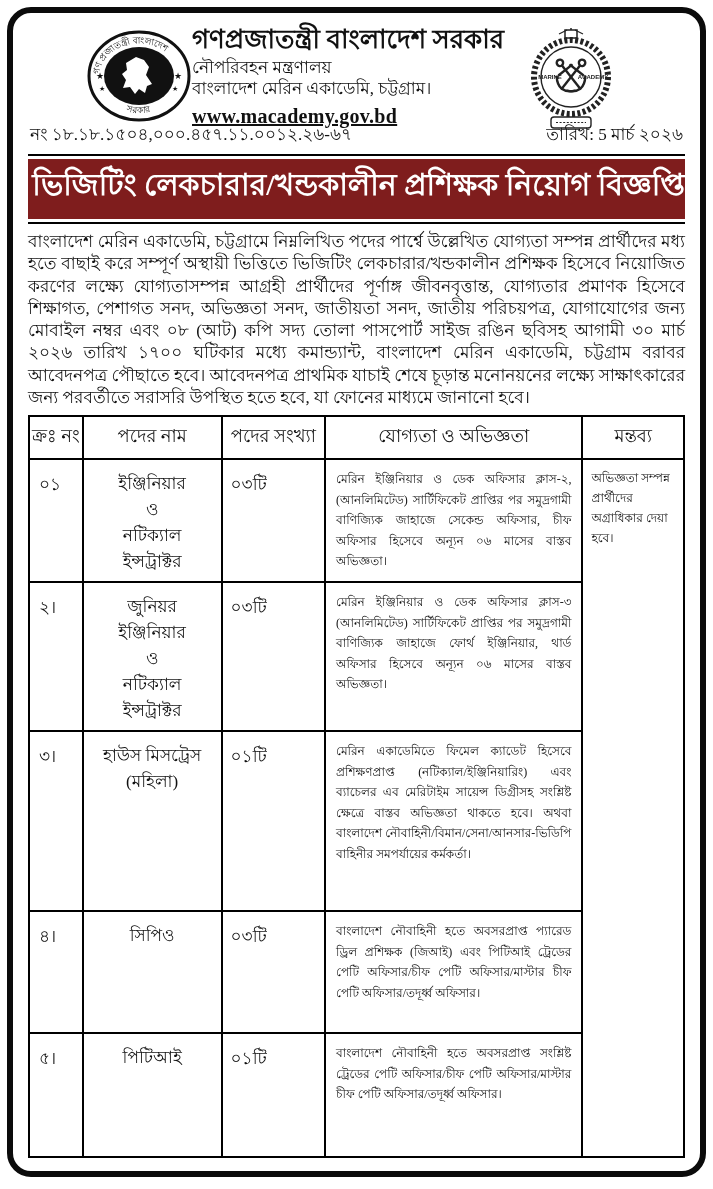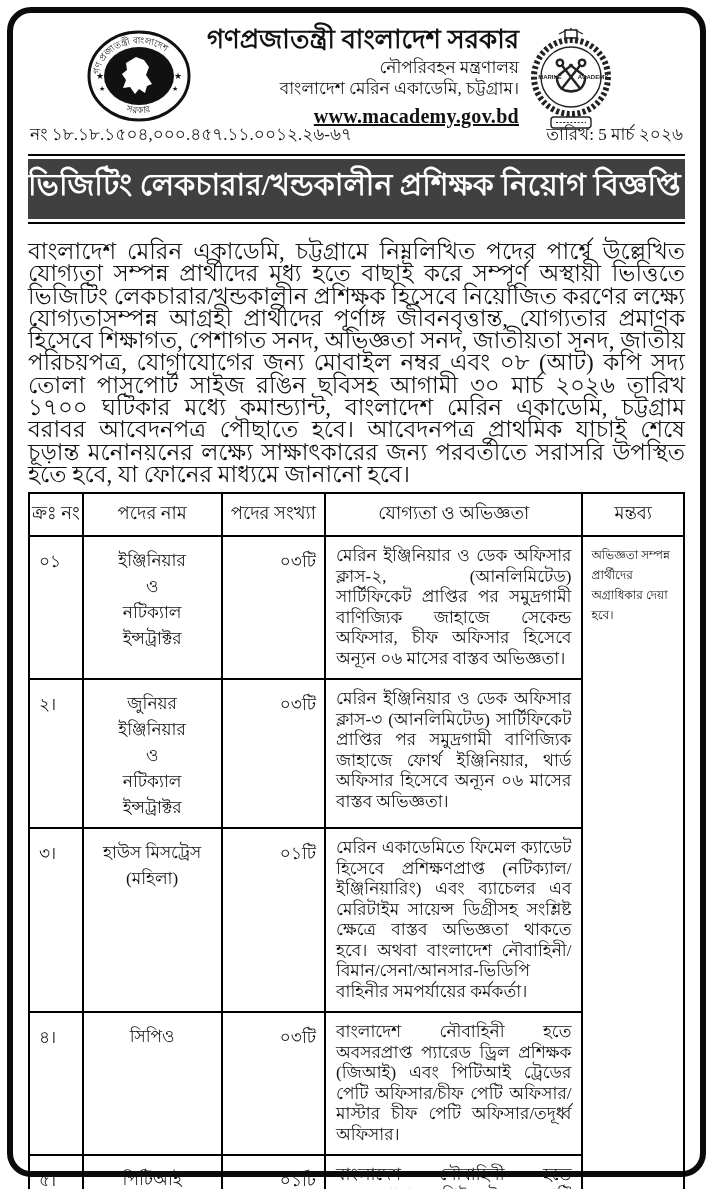--- a/index.html
+++ b/index.html
@@ -19,39 +19,39 @@
     background:#ffffff;
   }
   .content{
     position:absolute;
     left:15px;right:15px;top:10px;bottom:8px;
   }
   
   .hdr{display:flex;align-items:flex-start;justify-content:space-between;height:96px;}
   .seal-wrap{margin-left:58px;margin-top:6px;}
   .emblem-wrap{margin-right:62px;margin-top:4px;}
-  .hdr-center{flex:1;text-align:right;line-height:1.15;margin-top:2px;}
+  .hdr-center{flex:1;text-align:left;line-height:1.15;margin-top:2px;}
   .org1{font-size:26px;font-weight:bold;}
   .org2{font-size:17px;margin-top:3px;}
   .org3{font-size:17px;margin-top:2px;}
   .website{font-size:20px;font-weight:bold;text-decoration:underline;margin-top:6px;letter-spacing:.3px;}
   .refrow{display:flex;justify-content:space-between;font-size:17px;margin-top:2px;padding:0 2px;}
   
   .band-wrap{margin-top:5px;border-top:2px solid #000;border-bottom:2px solid #000;padding:3px 0;}
-  .band{background:#404040;color:#fff;text-align:left;font-size:30px;font-weight:bold;padding:2px 0 7px;}
+  .band{background:#7f1d1d;color:#fff;text-align:right;font-size:30px;font-weight:bold;padding:2px 0 7px;}
   
-  .intro{margin-top:17px;font-size:23px;line-height:22.3px;text-align:justify;}
+  .intro{margin-top:7px;font-size:17px;line-height:22.3px;text-align:justify;}
   
   table{width:100%;border-collapse:collapse;margin-top:6px;table-layout:fixed;}
   th,td{border:2px solid #000;vertical-align:top;padding:6px 8px;font-weight:normal;}
   th{font-size:18px;text-align:center;padding:5px 2px;}
   td.serial{font-size:17px;padding-left:9px;padding-top:11px;font-family:Liberation Serif, serif;}
   td.name{font-size:17px;text-align:center;white-space:pre-line;line-height:26px;padding-top:11px;}
-  td.count{font-size:17px;text-align:right;padding-top:11px;}
-  td.qual{font-size:17px;line-height:20.5px;text-align:justify;padding:9px 10px;}
+  td.count{font-size:17px;text-align:left;padding-top:11px;}
+  td.qual{font-size:12px;line-height:20.5px;text-align:justify;padding:9px 10px;}
   td.remark{font-size:12px;line-height:20px;padding:8px 8px;}
 </style>
 </head>
 <body>
 
 <div class="page">
   <div class="frame">
     <div class="content">
 
       <div class="hdr">

